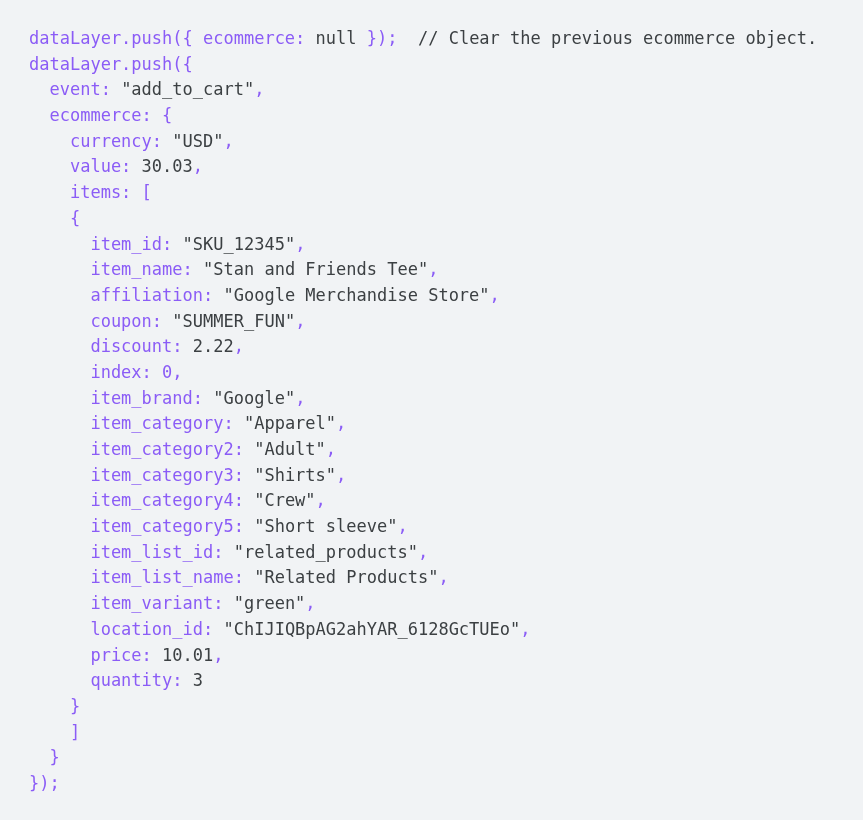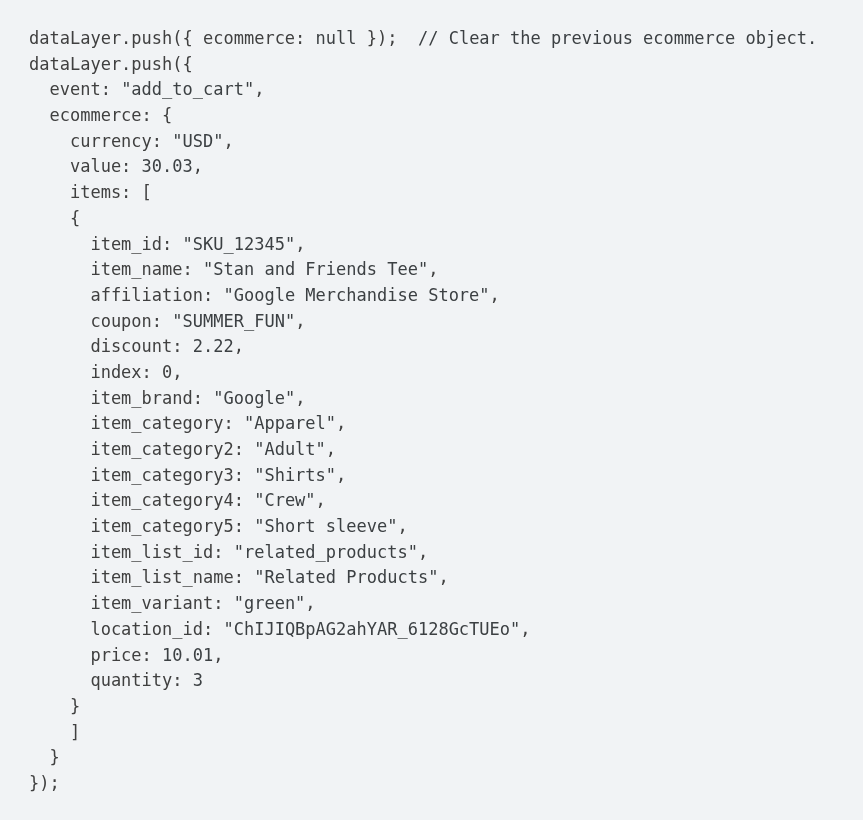--- a/index.html
+++ b/index.html
@@ -19,18 +19,18 @@
     line-height: 25.7px;
     color: #3c4043;
     white-space: pre;
     letter-spacing: 0px;
   }
   .ln {
     white-space: pre;
     display: block;
     height: 25.7px;
   }
-  .tok-plain { color: #404040; }
+  .tok-plain { color: #8b5cf6; }
 </style>
 </head>
 <body>
 
 <div id="code-block"><span class="ln"><span class="tok-plain">dataLayer.push({ ecommerce: </span><span class="tok-keyword">null</span><span class="tok-plain"> });  </span><span class="tok-comment">// Clear the previous ecommerce object.</span></span><span class="ln"><span class="tok-plain">dataLayer.push({</span></span><span class="ln"><span class="tok-plain">  event: </span><span class="tok-string">"add_to_cart"</span><span class="tok-plain">,</span></span><span class="ln"><span class="tok-plain">  ecommerce: {</span></span><span class="ln"><span class="tok-plain">    currency: </span><span class="tok-string">"USD"</span><span class="tok-plain">,</span></span><span class="ln"><span class="tok-plain">    value: </span><span class="tok-number">30.03</span><span class="tok-plain">,</span></span><span class="ln"><span class="tok-plain">    items: [</span></span><span class="ln"><span class="tok-plain">    {</span></span><span class="ln"><span class="tok-plain">      item_id: </span><span class="tok-string">"SKU_12345"</span><span class="tok-plain">,</span></span><span class="ln"><span class="tok-plain">      item_name: </span><span class="tok-string">"Stan and Friends Tee"</span><span class="tok-plain">,</span></span><span class="ln"><span class="tok-plain">      affiliation: </span><span class="tok-string">"Google Merchandise Store"</span><span class="tok-plain">,</span></span><span class="ln"><span class="tok-plain">      coupon: </span><span class="tok-string">"SUMMER_FUN"</span><span class="tok-plain">,</span></span><span class="ln"><span class="tok-plain">      discount: </span><span class="tok-number">2.22</span><span class="tok-plain">,</span></span><span class="ln"><span class="tok-plain">      index: 0,</span></span><span class="ln"><span class="tok-plain">      item_brand: </span><span class="tok-string">"Google"</span><span class="tok-plain">,</span></span><span class="ln"><span class="tok-plain">      item_category: </span><span class="tok-string">"Apparel"</span><span class="tok-plain">,</span></span><span class="ln"><span class="tok-plain">      item_category2: </span><span class="tok-string">"Adult"</span><span class="tok-plain">,</span></span><span class="ln"><span class="tok-plain">      item_category3: </span><span class="tok-string">"Shirts"</span><span class="tok-plain">,</span></span><span class="ln"><span class="tok-plain">      item_category4: </span><span class="tok-string">"Crew"</span><span class="tok-plain">,</span></span><span class="ln"><span class="tok-plain">      item_category5: </span><span class="tok-string">"Short sleeve"</span><span class="tok-plain">,</span></span><span class="ln"><span class="tok-plain">      item_list_id: </span><span class="tok-string">"related_products"</span><span class="tok-plain">,</span></span><span class="ln"><span class="tok-plain">      item_list_name: </span><span class="tok-string">"Related Products"</span><span class="tok-plain">,</span></span><span class="ln"><span class="tok-plain">      item_variant: </span><span class="tok-string">"green"</span><span class="tok-plain">,</span></span><span class="ln"><span class="tok-plain">      location_id: </span><span class="tok-string">"ChIJIQBpAG2ahYAR_6128GcTUEo"</span><span class="tok-plain">,</span></span><span class="ln"><span class="tok-plain">      price: </span><span class="tok-number">10.01</span><span class="tok-plain">,</span></span><span class="ln"><span class="tok-plain">      quantity: </span><span class="tok-number">3</span></span><span class="ln"><span class="tok-plain">    }</span></span><span class="ln"><span class="tok-plain">    ]</span></span><span class="ln"><span class="tok-plain">  }</span></span><span class="ln"><span class="tok-plain">});</span></span></div>
 
 </body></html>

